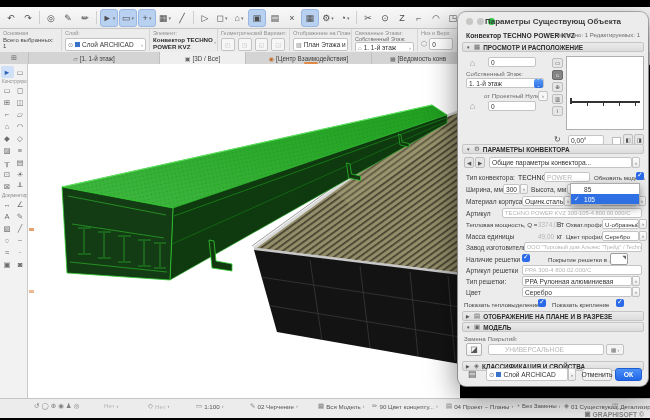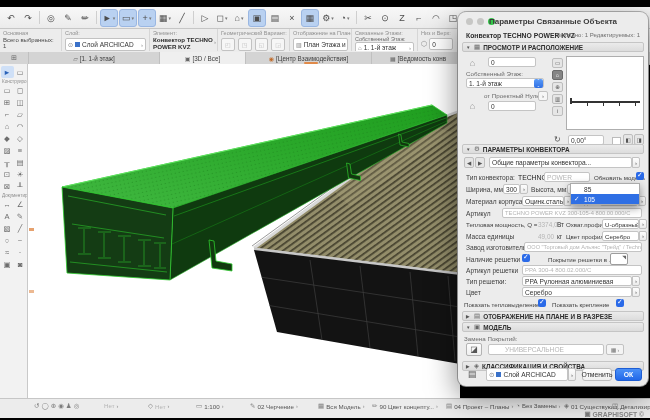--- a/index.html
+++ b/index.html
@@ -297,21 +297,21 @@
       <rect x="1" y="226" width="5" height="3" fill="#e08a4a" opacity="0.6"></rect>
     </svg>
   </div>
 
   <div id="dialog">
 
     <div class="abs" style="left:0;top:0;width:190px;height:18px">
       <span class="light" style="position:absolute;left:8px;top:6px;background:#c7c7c5"></span>
       <span class="light" style="position:absolute;left:19px;top:6px;background:#c7c7c5"></span>
       <span class="light" style="position:absolute;left:30px;top:6px;background:#34c749"></span>
-      <div style="position:absolute;left:0;top:5px;width:190px;text-align:center;font-size:8px;font-weight:bold;color:#3a3a3a">Параметры Связанные Объекта</div>
+      <div style="position:absolute;left:0;top:5px;width:190px;text-align:center;font-size:8px;font-weight:bold;color:#3a3a3a">Параметры Существующ Объекта</div>
     </div>
 
     <div class="abs" style="left:8px;top:20px;font-size:6.8px;font-weight:bold;color:#2c2c2c">Конвектор TECHNO POWER KVZ</div>
     <div class="abs" style="right:8px;top:20px;font-size:6px;color:#6d6d6d">
       <span>Выбрано: 1</span>
       <span>Редактируемых: 1</span>
     </div>
 
     <div class="sb" style="top:30px">
       <span class="tri open"></span>

